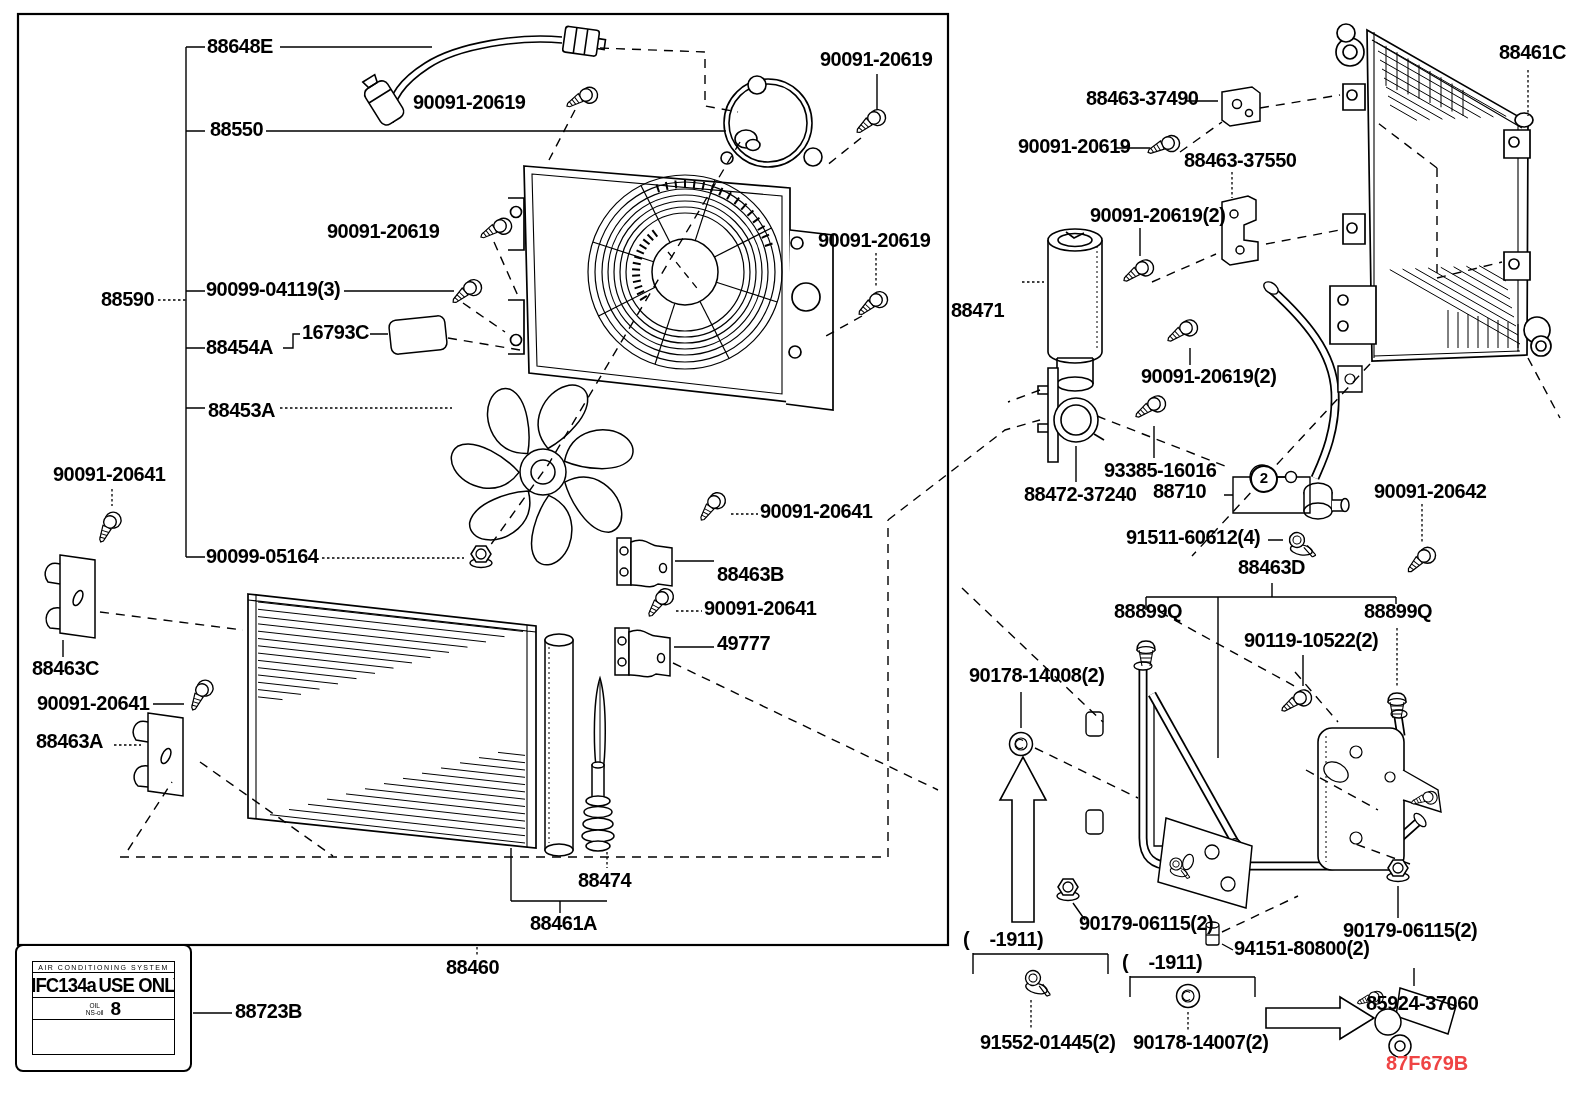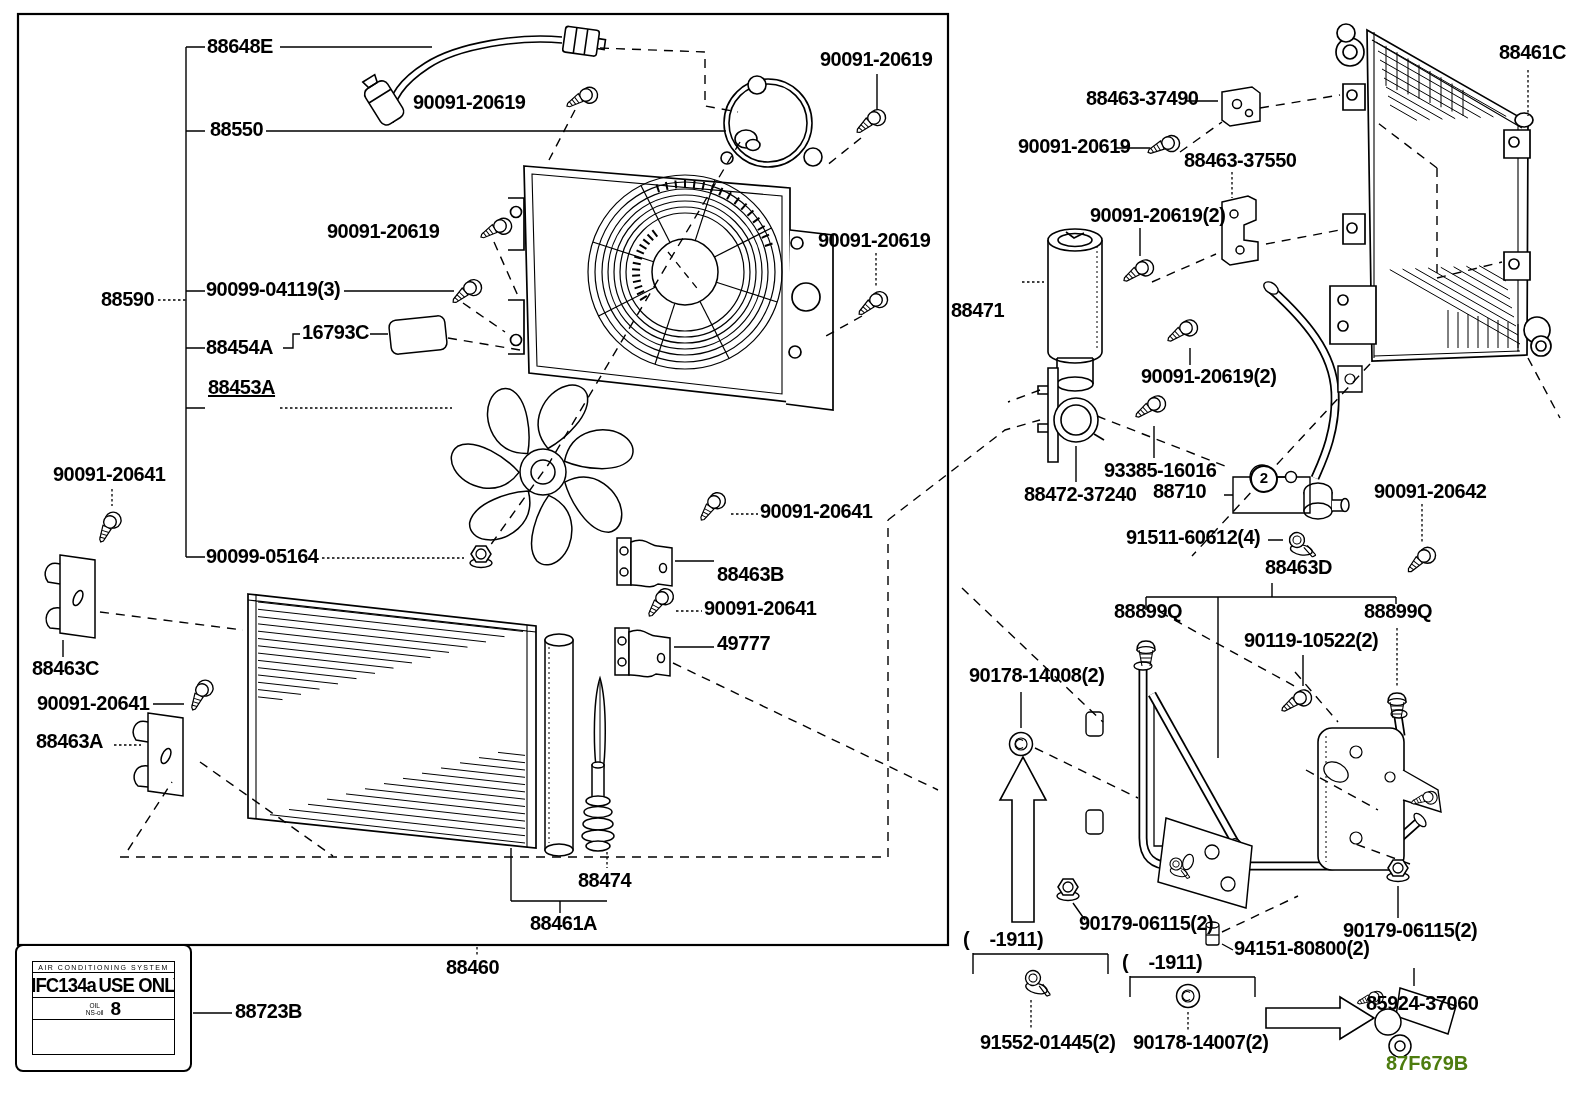--- a/index.html
+++ b/index.html
@@ -1,21 +1,21 @@
 <!DOCTYPE html>
 <html><head>
 <meta charset="utf-8">
 <style>
   html,body{margin:0;padding:0;background:#fff}
   #stage{position:relative;width:1592px;height:1099px;background:#fff;overflow:hidden;
          font-family:"Liberation Sans",sans-serif}
   #art{position:absolute;left:0;top:0}
   .plabel{position:absolute;font:bold 20px/1.08 "Liberation Sans",sans-serif;
           letter-spacing:-0.5px;color:#000;white-space:pre}
-  .code{position:absolute;font:bold 20px/1.08 "Liberation Sans",sans-serif;letter-spacing:0;color:#4d7c0f}
+  .code{position:absolute;font:bold 20px/1.08 "Liberation Sans",sans-serif;letter-spacing:0;color:#ef4444}
   .c2{position:absolute;width:24px;height:24px;border:2px solid #000;border-radius:50%;
       background:#fff;text-align:center;font:bold 15px/22px "Liberation Sans",sans-serif}
   
   .plate{position:absolute;left:15px;top:944px;width:177px;height:128px;border:2.5px solid #000;
          border-radius:8px;background:#fff;padding:15px;box-sizing:border-box}
   .plate-in{border:1.5px solid #000;height:100%;box-sizing:border-box;display:flex;flex-direction:column;overflow:hidden}
   .p-head{font-size:7px;letter-spacing:1.5px;text-align:center;padding:2px 0 1px;border-bottom:1.5px solid #000;white-space:nowrap}
   .p-big{display:flex;justify-content:center;align-items:center;gap:3px;border-bottom:1.5px solid #000;
          font:bold 21px/24px "Liberation Sans",sans-serif;letter-spacing:-1px;white-space:nowrap;
          transform-origin:50% 50%}
@@ -468,21 +468,21 @@
 
 <div id="labels">
       <div class="plabel" style="left: 207px; top: 36px;">88648E</div>
       <div class="plabel" style="left: 210px; top: 119px;">88550</div>
       <div class="plabel" style="left: 413px; top: 92px;">90091-20619</div>
       <div class="plabel" style="left: 327px; top: 221px;">90091-20619</div>
       <div class="plabel" style="left: 101px; top: 289px;">88590</div>
       <div class="plabel" style="left: 206px; top: 279px;">90099-04119(3)</div>
       <div class="plabel" style="left: 302px; top: 322px;">16793C</div>
       <div class="plabel" style="left: 206px; top: 337px;">88454A</div>
-      <div class="plabel" style="left: 208px; top: 377px; text-decoration: underline;">88453A</div>
+      <div class="plabel" style="left: 208px; top: 400px;">88453A</div>
       <div class="plabel" style="left: 206px; top: 546px;">90099-05164</div>
       <div class="plabel" style="left: 820px; top: 49px;">90091-20619</div>
       <div class="plabel" style="left: 818px; top: 230px;">90091-20619</div>
       <div class="plabel" style="left: 53px; top: 464px;">90091-20641</div>
       <div class="plabel" style="left: 32px; top: 658px;">88463C</div>
       <div class="plabel" style="left: 37px; top: 693px;">90091-20641</div>
       <div class="plabel" style="left: 36px; top: 731px;">88463A</div>
       <div class="plabel" style="left: 760px; top: 501px;">90091-20641</div>
       <div class="plabel" style="left: 717px; top: 564px;">88463B</div>
       <div class="plabel" style="left: 704px; top: 598px;">90091-20641</div>
@@ -496,21 +496,21 @@
       <div class="plabel" style="left: 1018px; top: 136px;">90091-20619</div>
       <div class="plabel" style="left: 1184px; top: 150px;">88463-37550</div>
       <div class="plabel" style="left: 1090px; top: 205px;">90091-20619(2)</div>
       <div class="plabel" style="left: 951px; top: 268px; margin-top: 32px;">88471</div>
       <div class="plabel" style="left: 1141px; top: 366px;">90091-20619(2)</div>
       <div class="plabel" style="left: 1104px; top: 460px;">93385-16016</div>
       <div class="plabel" style="left: 1024px; top: 484px;">88472-37240</div>
       <div class="plabel" style="left: 1153px; top: 481px;">88710</div>
       <div class="plabel" style="left: 1126px; top: 527px;">91511-60612(4)</div>
       <div class="plabel" style="left: 1374px; top: 481px;">90091-20642</div>
-      <div class="plabel" style="left: 1238px; top: 557px; margin-left: 27px;">88463D</div>
+      <div class="plabel" style="left: 1238px; top: 557px;">88463D</div>
       <div class="plabel" style="left: 1114px; top: 601px;">88899Q</div>
       <div class="plabel" style="left: 1364px; top: 601px;">88899Q</div>
       <div class="plabel" style="left: 1244px; top: 630px;">90119-10522(2)</div>
       <div class="plabel" style="left: 969px; top: 665px;">90178-14008(2)</div>
       <div class="plabel" style="left: 1079px; top: 913px;">90179-06115(2)</div>
       <div class="plabel" style="left: 1234px; top: 938px;">94151-80800(2)</div>
       <div class="plabel" style="left: 1343px; top: 920px;">90179-06115(2)</div>
       <div class="plabel" style="left: 1366px; top: 993px;">85924-37060</div>
       <div class="plabel" style="left: 980px; top: 1032px;">91552-01445(2)</div>
       <div class="plabel" style="left: 1133px; top: 1032px;">90178-14007(2)</div>

